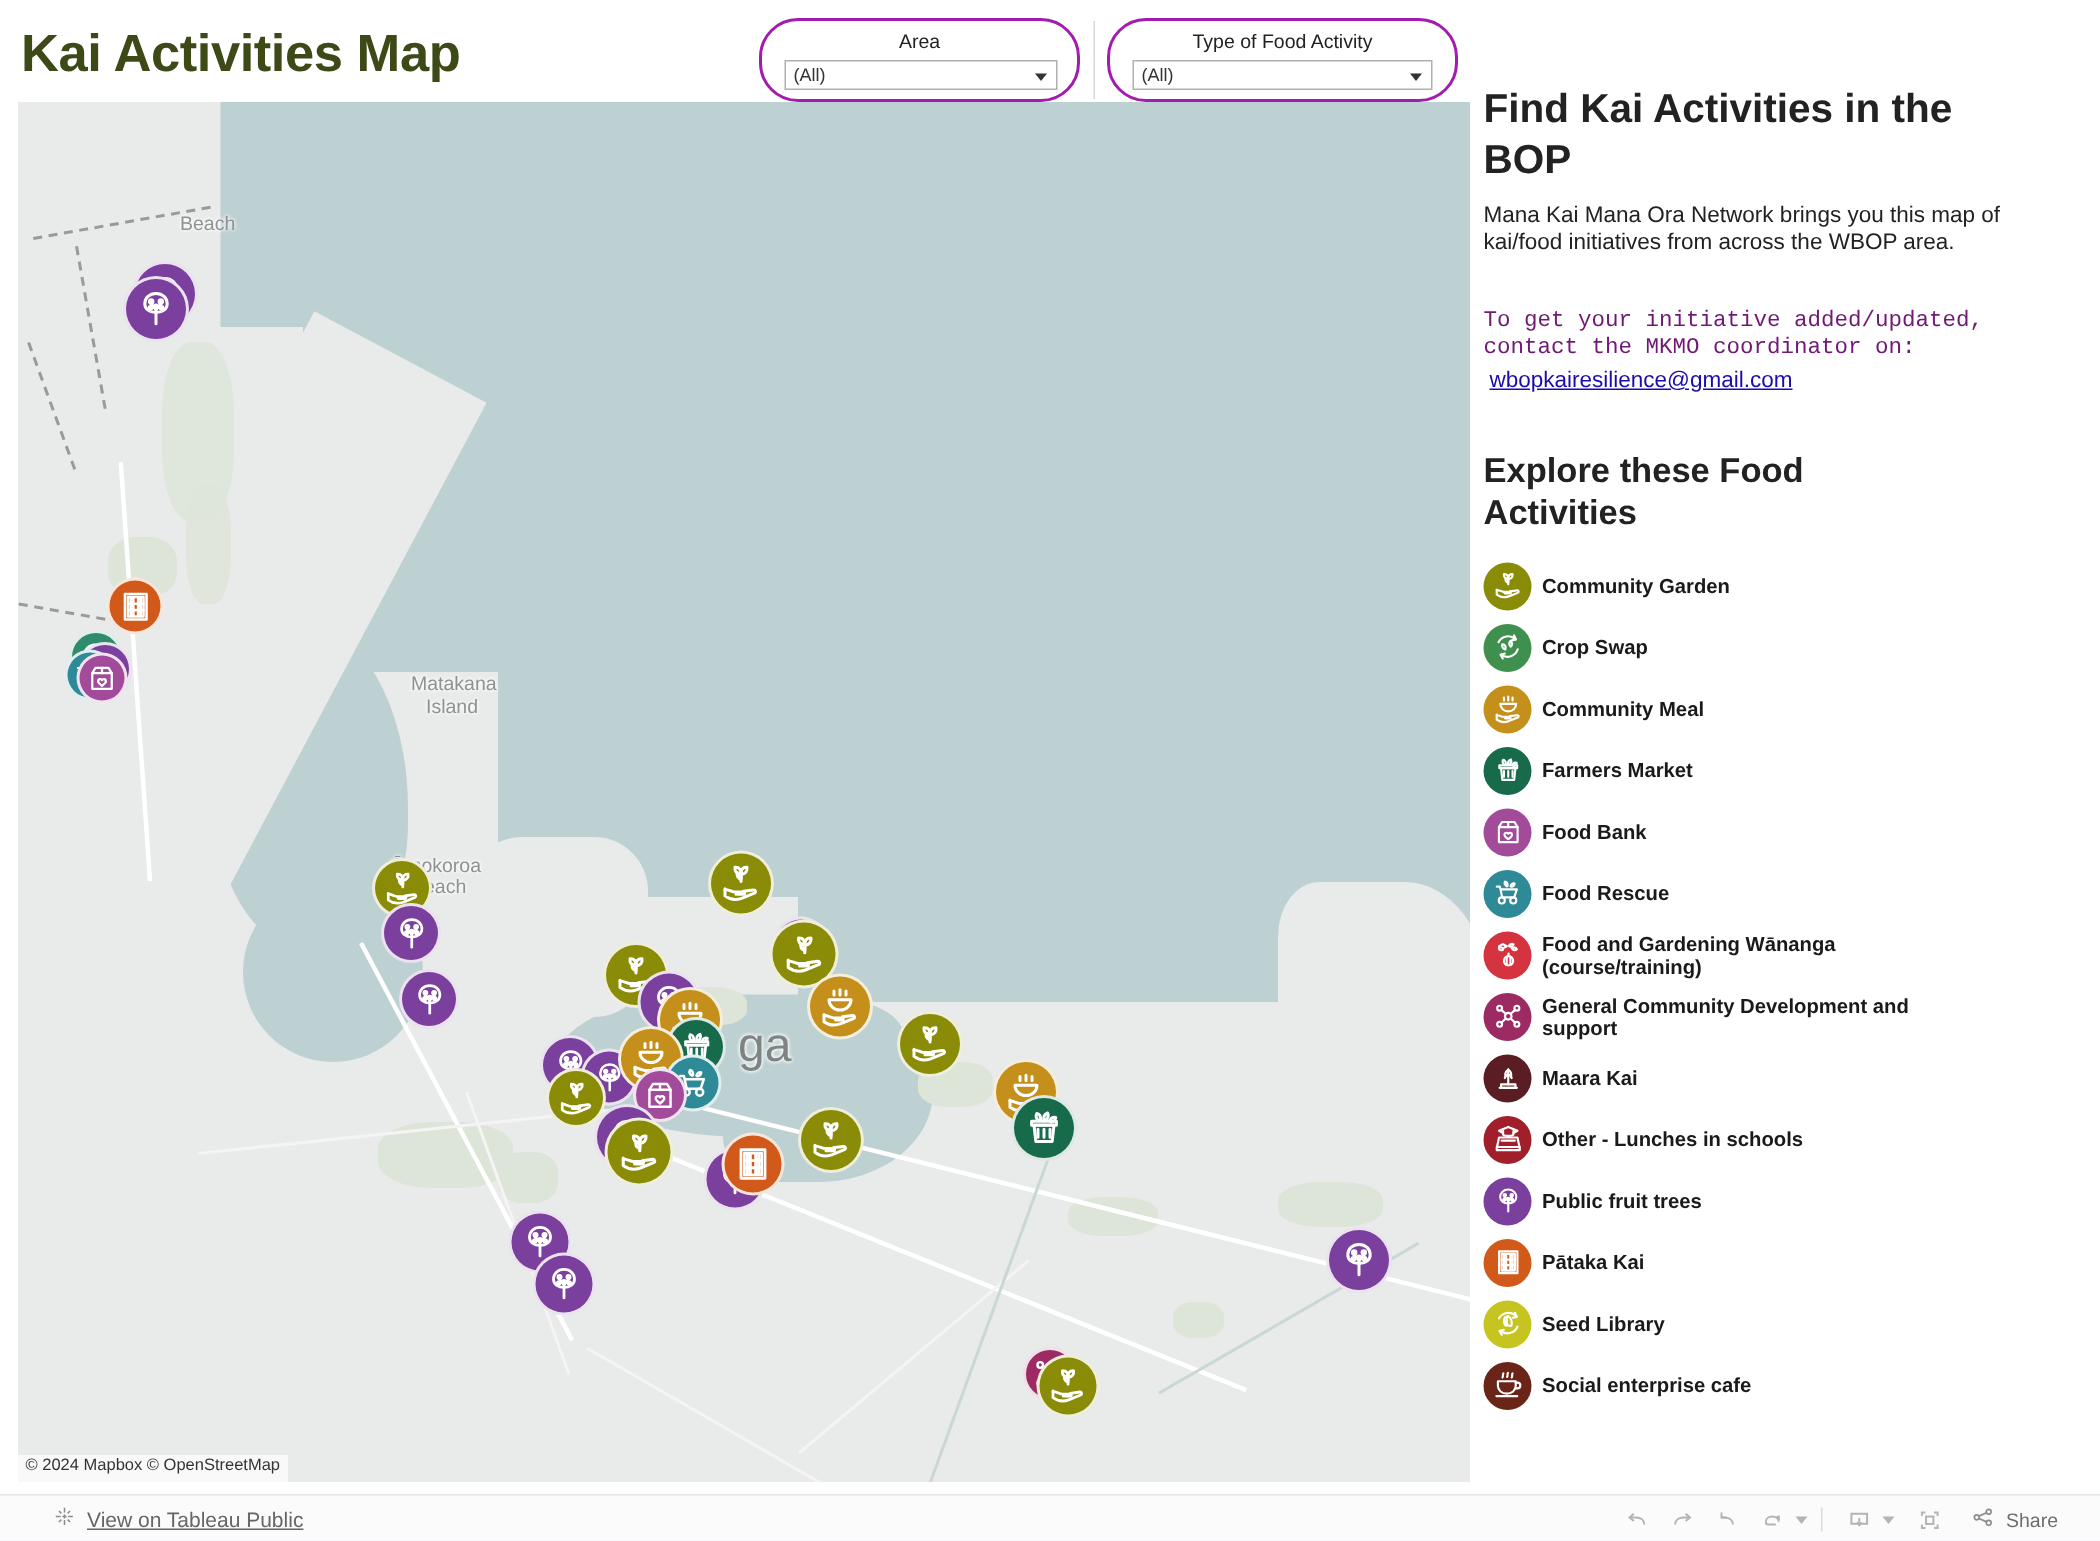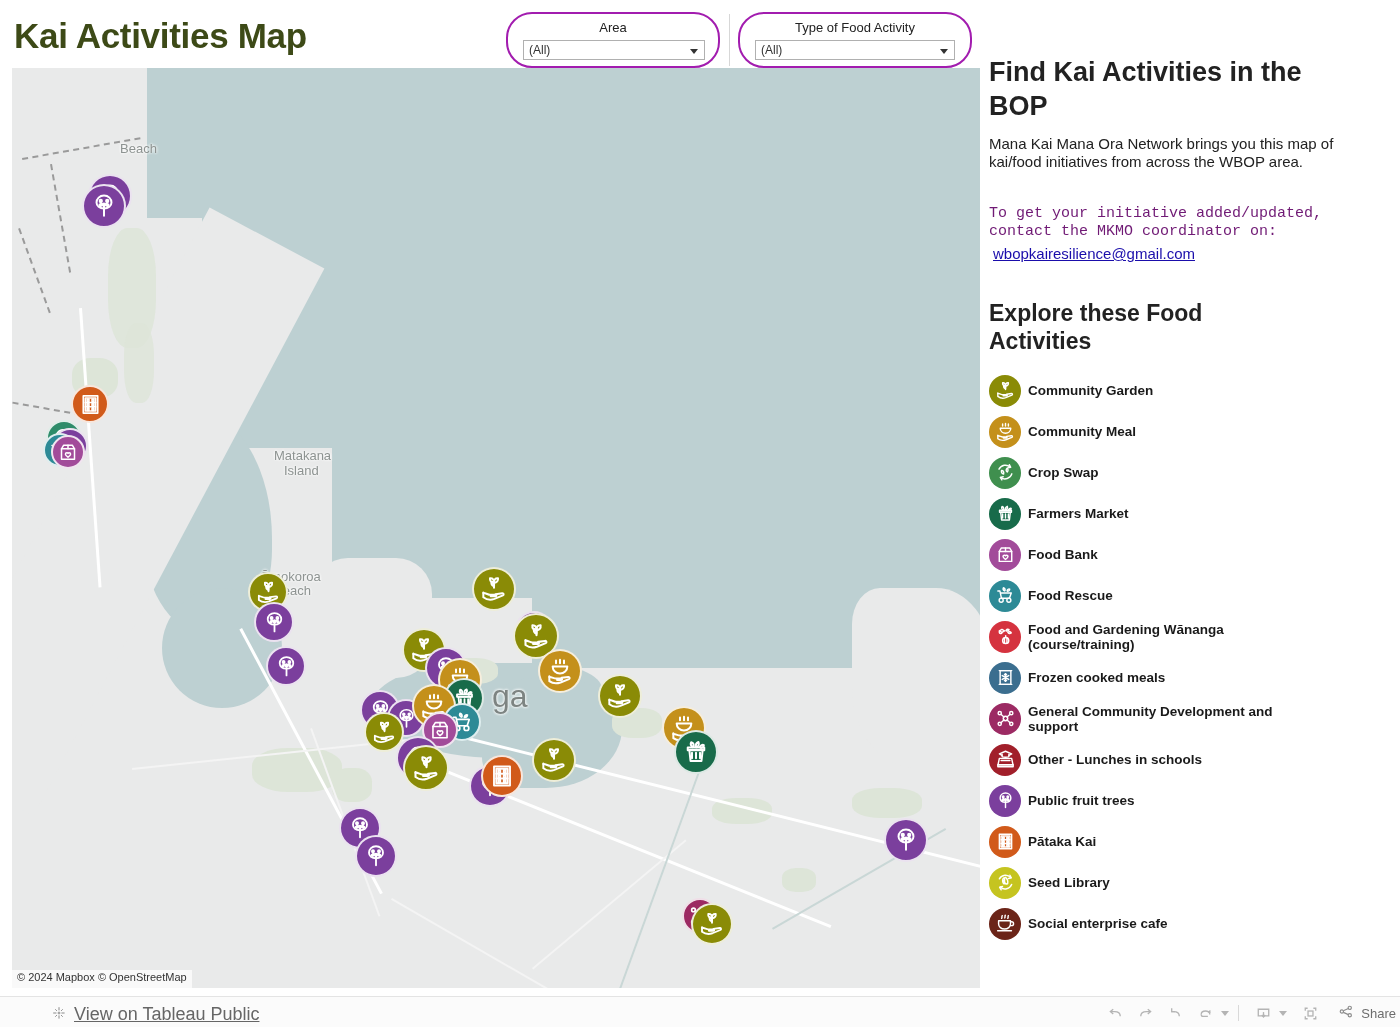--- a/index.html
+++ b/index.html
@@ -123,26 +123,26 @@
     margin-left: 7px; font-size: 13.5px; font-weight: bold;
     color: #1a1a1a; line-height: 15px; max-width: 250px;
   }
 
   
   #bottom-bar {
     position: absolute; left: 0; top: 996px; width: 1400px; height: 31px;
     background: #fbfbfb; border-top: 1px solid #e4e4e4;
   }
   #tableau-link {
-    position: absolute; left: 52px; top: 7px;
-    display: flex; align-items: center; font-size: 18px; color: #666;
+    position: absolute; left: 36px; top: 7px;
+    display: flex; align-items: center; font-size: 14px; color: #666;
   }
   #tableau-link .tl-label { margin-left: 8px; }
   #toolbar-right {
-    position: absolute; right: 4px; top: 4px;
+    position: absolute; right: 28px; top: 4px;
     display: flex; align-items: center; height: 24px;
   }
   .tb-btn {
     width: 30px; height: 24px;
     display: flex; align-items: center; justify-content: center;
     color: #b4b4b4;
   }
   .tb-caret {
     width: 0; height: 0; margin-left: 1px;
     border-left: 4px solid transparent; border-right: 4px solid transparent;
@@ -717,46 +717,46 @@
         <path d="M12 7.5c2.2-.3 3.3-1.6 3-3.6-2.1-.2-3.2 1.2-3 3.6z"></path>
         <path d="M12 10c-1.5-.6-2.2-1.9-1.8-3.4 1.5.2 2.2 1.5 1.8 3.4z"></path>
         <path d="M4 15c2 0 3.5 1.3 5 1.3h4.2c.8 0 .8 1.1 0 1.1H9.5"></path>
         <path d="M4 14.6v3.6c2.7 2 5.5 2.2 8.3 1.2l6.4-2.6c.9-.4.6-1.7-.5-1.6l-5 .7"></path>
               </g>
             </svg>
           </div>
           <div class="legend-text">Community Garden</div>
         </div>
         <div class="legend-row">
-          <div class="legend-swatch" style="background: rgb(196, 144, 27);">
-            <svg width="23" height="23" viewBox="0 0 24 24">
-              <g stroke="#fff" fill="none" stroke-width="1.5" stroke-linecap="round" stroke-linejoin="round">
-                <path d="M9 4.2v2M12 3.6v2.6M15 4.2v2"></path>
-        <path d="M6.5 8.6h11c0 3-2.5 5.2-5.5 5.2S6.5 11.6 6.5 8.6z"></path>
-        <path d="M4 16.5c2 0 3.5 1.2 5 1.2h4c.8 0 .8 1.1 0 1.1h-3.2"></path>
-        <path d="M4 16v3.6c2.7 2 5.6 2 8.4 1l6.3-2.5c.9-.4.6-1.7-.5-1.6l-5 .6"></path>
-              </g>
-            </svg>
-          </div>
-          <div class="legend-text">Community Meal</div>
-        </div>
-        <div class="legend-row">
           <div class="legend-swatch" style="background: rgb(63, 143, 78);">
             <svg width="23" height="23" viewBox="0 0 24 24">
               <g stroke="#fff" fill="none" stroke-width="1.5" stroke-linecap="round" stroke-linejoin="round">
                 <path d="M5.2 8.5A7.5 7.5 0 0 1 17 6.4"></path>
                 <path d="M16 3.8l1.4 2.8-3 .6"></path>
         <path d="M18.6 13.4A7.5 7.5 0 0 1 7 17.2"></path>
                 <path d="M8.2 19.8l-1.6-2.6 3-.8"></path>
         <path d="M10 13.6c-1.6-.3-2.6-1.8-2.2-3.6 1.8-.2 2.8 1.3 2.2 3.6z"></path>
         <path d="M13.6 7.5c1.3 1 1.4 2.8.2 4-1.4-1-1.5-2.8-.2-4z"></path>
               </g>
             </svg>
           </div>
           <div class="legend-text">Crop Swap</div>
+        </div>
+        <div class="legend-row">
+          <div class="legend-swatch" style="background: rgb(196, 144, 27);">
+            <svg width="23" height="23" viewBox="0 0 24 24">
+              <g stroke="#fff" fill="none" stroke-width="1.5" stroke-linecap="round" stroke-linejoin="round">
+                <path d="M9 4.2v2M12 3.6v2.6M15 4.2v2"></path>
+        <path d="M6.5 8.6h11c0 3-2.5 5.2-5.5 5.2S6.5 11.6 6.5 8.6z"></path>
+        <path d="M4 16.5c2 0 3.5 1.2 5 1.2h4c.8 0 .8 1.1 0 1.1h-3.2"></path>
+        <path d="M4 16v3.6c2.7 2 5.6 2 8.4 1l6.3-2.5c.9-.4.6-1.7-.5-1.6l-5 .6"></path>
+              </g>
+            </svg>
+          </div>
+          <div class="legend-text">Community Meal</div>
         </div>
         <div class="legend-row">
           <div class="legend-swatch" style="background: rgb(24, 107, 74);">
             <svg width="23" height="23" viewBox="0 0 24 24">
               <g stroke="#fff" fill="none" stroke-width="1.5" stroke-linecap="round" stroke-linejoin="round">
                 <path d="M7 10.5h10l-.9 8.2H7.9z"></path>
                 <path d="M5.8 8.6h12.4v2H5.8z"></path>
         <path d="M9.4 8.4c-1.4-1.2-1.6-2.6-1-3.7 1.4.3 2.1 1.6 1.9 3.5"></path>
         <path d="M12 8.4c-.4-2 .4-3.4 1.8-3.9.6 1.3.2 2.8-1.2 3.9"></path>
         <path d="M14.8 8.4c.7-1.6 2-2.1 3.1-1.6-.2 1.3-1.3 2.2-2.6 2.1"></path>
@@ -803,47 +803,49 @@
         <path d="M12.4 5.8c.9-1.4 2.3-1.8 3.3-1 -.6 1.4-2 2-3.3 1z"></path>
         <path d="M9 16.4c0-2 1.4-3.4 3.2-3.4s3.2 1.4 3.2 3.4c0 1.8-1.4 3-3.2 3s-3.2-1.2-3.2-3z"></path>
         <path d="M12.2 13v-1.8"></path>
                 <path d="M10.9 13.5v5.6M13.5 13.5v5.6"></path>
               </g>
             </svg>
           </div>
           <div class="legend-text">Food and Gardening Wānanga (course/training)</div>
         </div>
         <div class="legend-row">
-          <div class="legend-swatch" style="background: rgb(59, 110, 143);">
-            <svg width="23" height="23" viewBox="0 0 24 24">
-              <g stroke="#fff" fill="none" stroke-width="1.5" stroke-linecap="round" stroke-linejoin="round">
-                <path d="M6.4 4.8h11.2v14.4H6.4z"></path>
-                <path d="M5.5 4.8h13"></path>
-                <path d="M5.5 19.2h13"></path>
-        <path d="M12 8v8M8.6 10l6.8 4M15.4 10l-6.8 4"></path>
-        <path d="M12 8l-1.1 1.1M12 8l1.1 1.1M12 16l-1.1-1.1M12 16l1.1-1.1"></path>
-              </g>
-            </svg>
-          </div>
-          <div class="legend-text">Frozen cooked meals</div>
-        </div>
-        <div class="legend-row">
           <div class="legend-swatch" style="background: rgb(156, 42, 99);">
             <svg width="23" height="23" viewBox="0 0 24 24">
               <g stroke="#fff" fill="none" stroke-width="1.5" stroke-linecap="round" stroke-linejoin="round">
                 <circle cx="12" cy="12" r="2.3"></circle>
         <circle cx="6" cy="6.4" r="1.7"></circle>
                 <circle cx="18" cy="6.4" r="1.7"></circle>
         <circle cx="6" cy="17.6" r="1.7"></circle>
                 <circle cx="18" cy="17.6" r="1.7"></circle>
         <path d="M7.2 7.6l3.2 2.8M16.8 7.6l-3.2 2.8M7.2 16.4l3.2-2.8M16.8 16.4l-3.2-2.8"></path>
               </g>
             </svg>
           </div>
           <div class="legend-text">General Community Development and support</div>
+        </div>
+        <div class="legend-row">
+          <div class="legend-swatch" style="background: rgb(90, 29, 35);">
+            <svg width="23" height="23" viewBox="0 0 24 24">
+              <g stroke="#fff" fill="none" stroke-width="1.5" stroke-linecap="round" stroke-linejoin="round">
+                <path d="M12 16.6V6.4"></path>
+                <path d="M12 6.4c-1.6 1-2.3 2.6-2 4.6"></path>
+        <path d="M12 6.4c1.6 1 2.3 2.6 2 4.6"></path>
+                <path d="M9.6 12.2c.6-1.4 1.4-2.2 2.4-2.6"></path>
+        <path d="M14.4 12.2c-.6-1.4-1.4-2.2-2.4-2.6"></path>
+        <path d="M7 16.6h10v2.4H7z"></path>
+                <path d="M6 19h12"></path>
+              </g>
+            </svg>
+          </div>
+          <div class="legend-text">Maara Kai</div>
         </div>
         <div class="legend-row">
           <div class="legend-swatch" style="background: rgb(161, 31, 42);">
             <svg width="23" height="23" viewBox="0 0 24 24">
               <g stroke="#fff" fill="none" stroke-width="1.5" stroke-linecap="round" stroke-linejoin="round">
                 <path d="M8.4 7.6L5.6 6.1 12 3.4l6.4 2.7-2.8 1.5"></path>
         <path d="M8.4 6.4v2.2c0 1.4 7.2 1.4 7.2 0V6.4"></path>
         <path d="M5.6 10.8h12.8l1.4 6.6H4.2z"></path>
                 <path d="M4 17.4h16v2.2H4z"></path>
         <path d="M7.4 13h9.2"></path>

